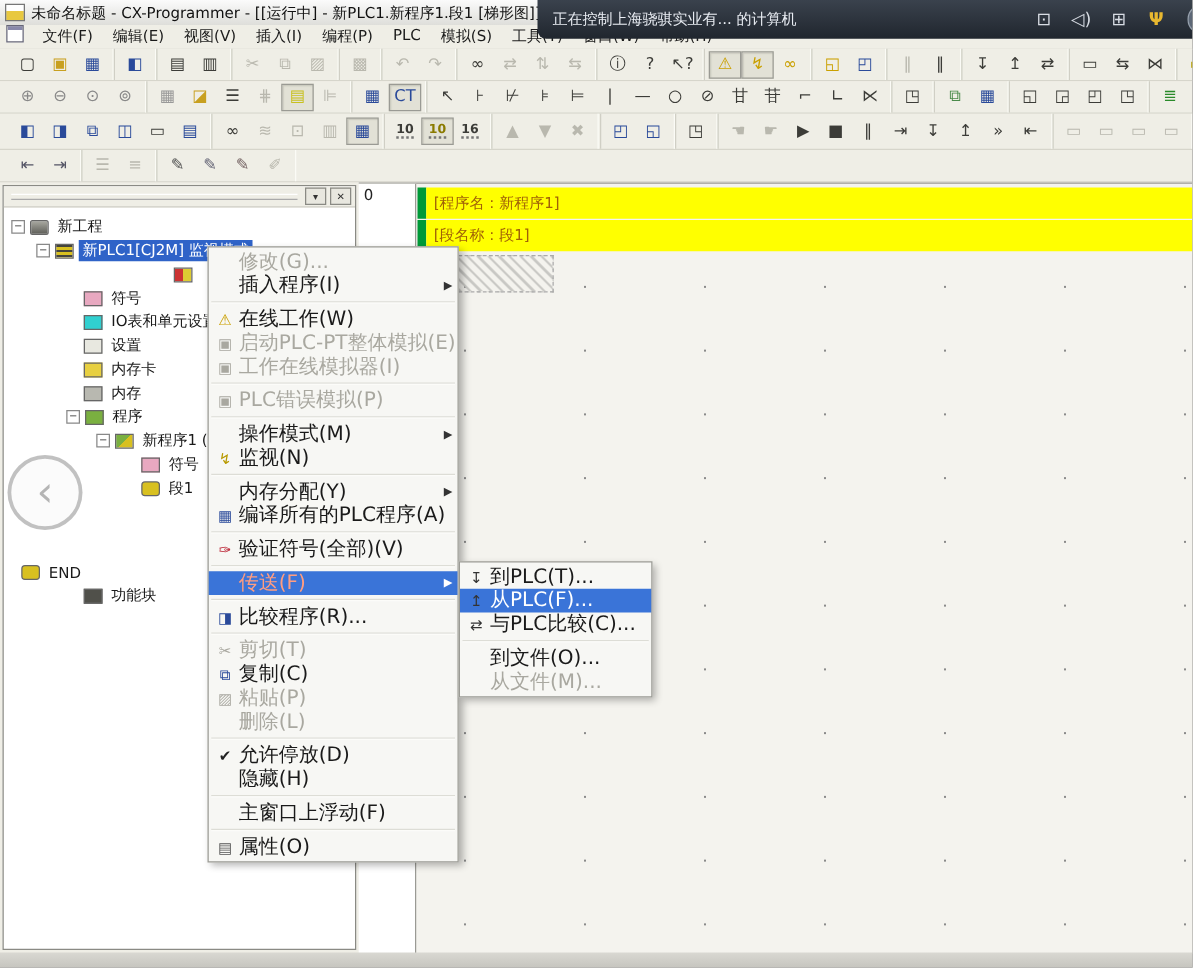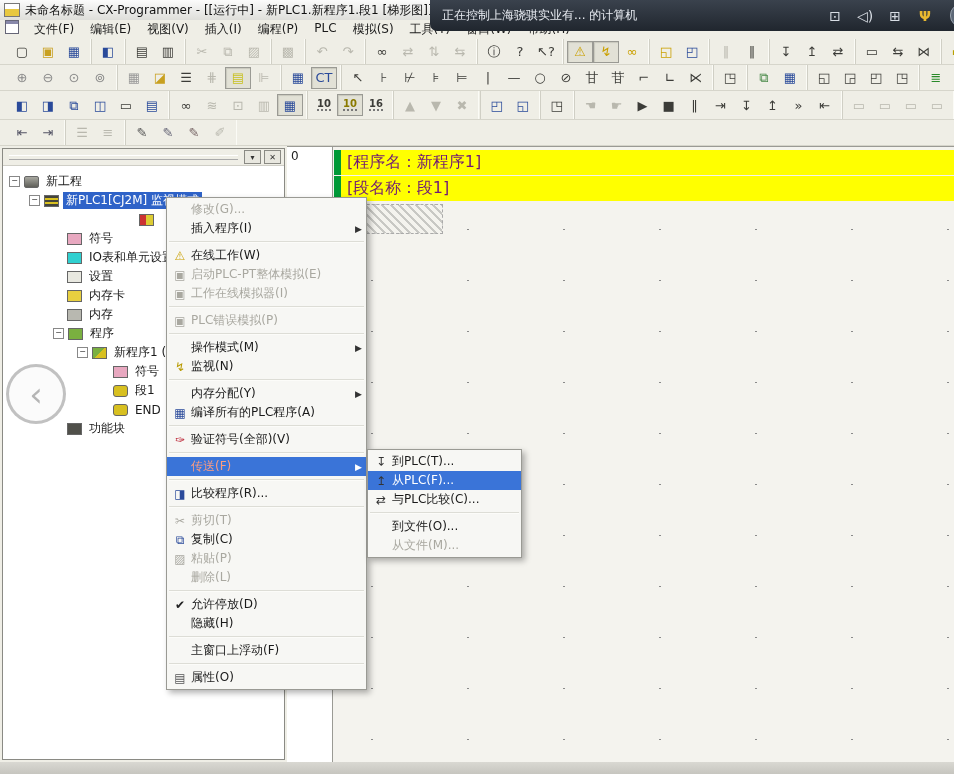--- a/index.html
+++ b/index.html
@@ -67,36 +67,36 @@
   
   #editor{position:absolute;left:287px;top:0;width:667px;height:616px;background:#f4f3ee;
           border-top:1px solid #9a9a94;}
   #num-col{position:absolute;left:0;top:0;width:46px;height:100%;background:#fff;
            border-right:1px solid #9a9a94;box-sizing:border-box;}
   #rung0{position:absolute;left:0;top:0;width:45px;height:52px;border-bottom:1px solid #bbb;
          padding:2px 0 0 4px;font-size:12px;color:#222;box-sizing:border-box;}
   .comment-row{position:absolute;left:47px;right:0;height:25px;display:flex;}
   .comment-bar{width:7px;background:var(--grn);flex:none;}
   .comment-body{flex:1;background:var(--yel);display:flex;align-items:center;padding-left:6px;
-                color:#701a75;font-size:16px;white-space:nowrap;}
+                color:#a16207;font-size:12px;white-space:nowrap;}
   #comment1{top:3px;} #comment2{top:29px;}
   #dots{position:absolute;left:47px;right:0;top:55px;bottom:0;
         background-image:radial-gradient(#8a8a8a 1px,transparent 1.4px);
         background-size:96px 51px;background-position:86px 2px;}
   #hatch-sel{position:absolute;left:70px;top:57px;width:84px;height:28px;
              border:1px dashed #aaa;
              background:repeating-linear-gradient(45deg,#c8c8c4 0 2px,transparent 2px 6px);}
   
   .popup{position:absolute;background:#f7f7f4;border:1px solid #9a9a94;
          box-shadow:3px 3px 6px rgba(0,0,0,.3);padding:2px 0;z-index:40;}
   #context-menu{left:166px;top:197px;width:199px;}
   #transfer-submenu{left:367px;top:449px;width:153px;z-index:41;}
   .menu-item{height:19px;display:flex;align-items:center;padding:0 4px 0 2px;white-space:nowrap;cursor:default;}
   .menu-gutter{width:22px;flex:none;text-align:center;font-size:12px;line-height:1;}
-  .menu-label{flex:1;font-size:12px;}
+  .menu-label{flex:1;font-size:16px;}
   .menu-arrow{width:10px;flex:none;text-align:right;font-size:9px;color:#333;}
   .menu-item.disabled .menu-label,.menu-item.disabled .menu-gutter,.menu-item.disabled .menu-arrow{color:#a9a8a0;}
   .menu-item.hl{background:var(--mhl);}
   .menu-item.hl .menu-label,.menu-item.hl .menu-arrow{color:#fff;}
   .menu-sep{height:0;border-top:1px solid #ddddd6;border-bottom:1px solid #fcfcf9;margin:3px 2px;}
   
   #remote-overlay{position:absolute;left:430px;top:0;width:584px;height:31px;z-index:60;
                   background:linear-gradient(#3a424d,#20262e);border-radius:0 0 7px 7px;
                   display:flex;align-items:center;color:#e8ecf2;}
   #remote-text{font-size:12px;margin-left:12px;flex:1;white-space:nowrap;overflow:hidden;}
@@ -605,21 +605,21 @@
           <div class="tree-item" style="padding-left: 96px;">
             <span style="width: 14px; flex: 0 0 auto;"></span>
             <span class="ic ic-symbols"></span>
             <span class="tree-label">符号</span>
           </div>
           <div class="tree-item" style="padding-left: 96px;">
             <span style="width: 14px; flex: 0 0 auto;"></span>
             <span class="ic ic-section"></span>
             <span class="tree-label">段1</span>
           </div>
-          <div class="tree-item" style="padding-left: 96px;">
+          <div class="tree-item" style=" margin-top: 48px;">
             <span style="width: 14px; flex: 0 0 auto;"></span>
             <span class="ic ic-section"></span>
             <span class="tree-label">END</span>
           </div>
           <div class="tree-item" style="padding-left: 50px;">
             <span style="width: 14px; flex: 0 0 auto;"></span>
             <span class="ic ic-funcblock"></span>
             <span class="tree-label">功能块</span>
           </div>
         </div>

